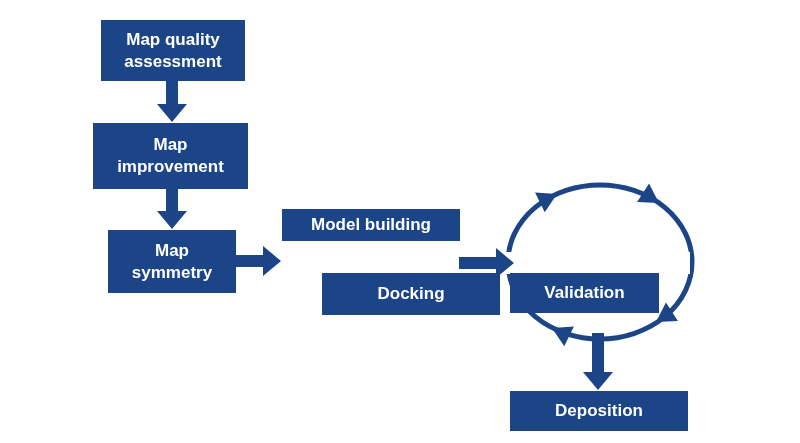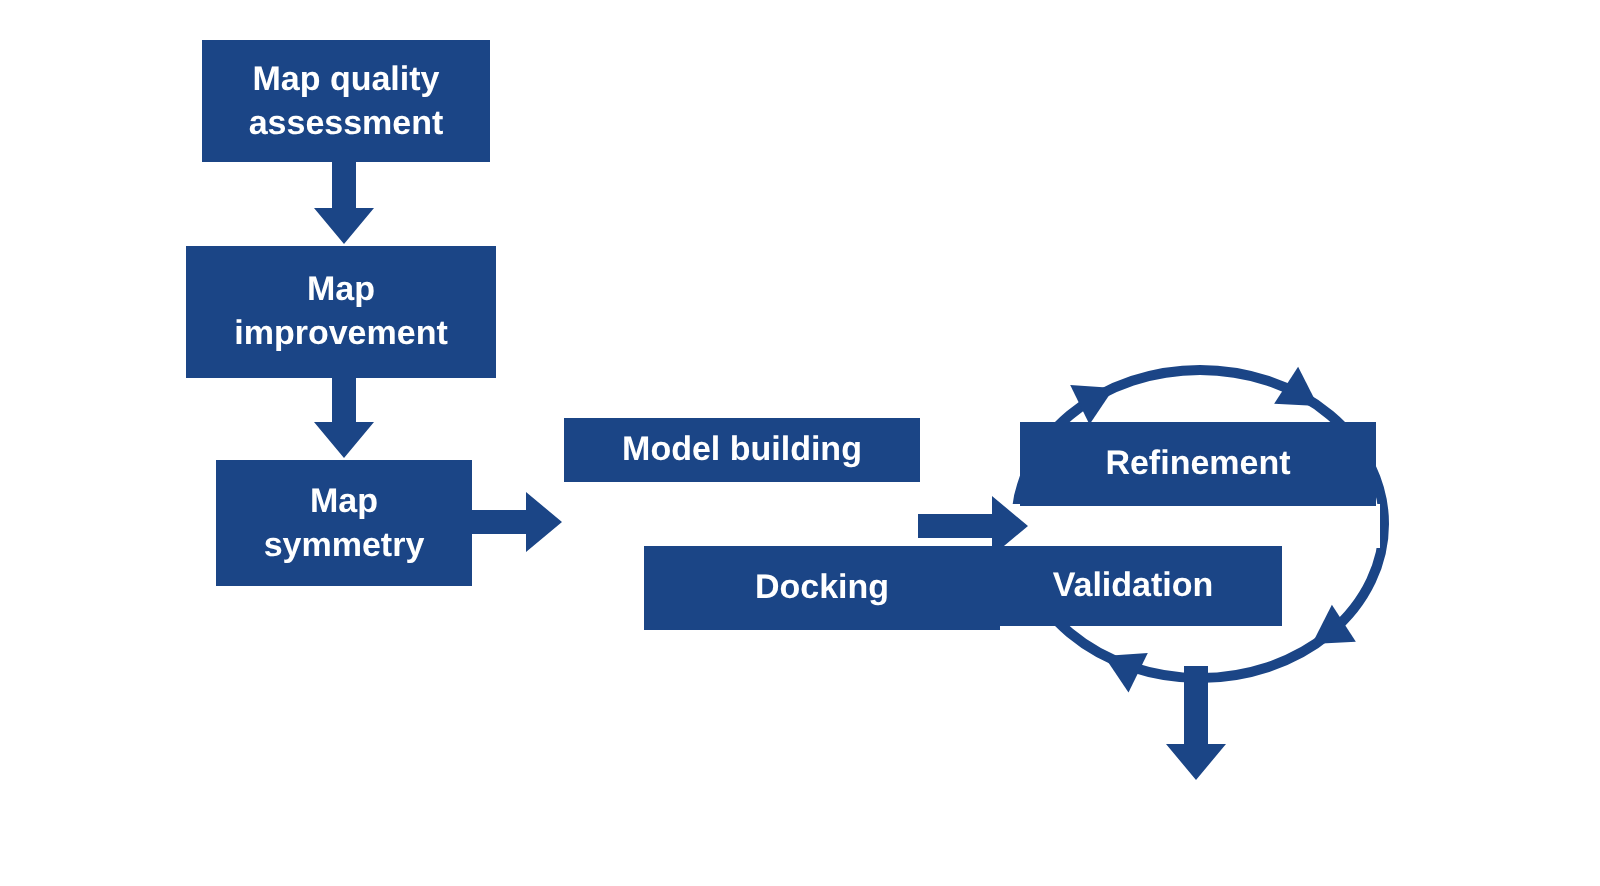--- a/index.html
+++ b/index.html
@@ -33,21 +33,21 @@
     line-height: 1.27;
     white-space: pre-line;
     z-index: 2;
   }
   #node-map-quality     { left:101px; top:20px;  width:144px; height:61px; }
   #node-map-improvement { left:93px;  top:123px; width:155px; height:66px; }
   #node-map-symmetry    { left:108px; top:230px; width:128px; height:63px; }
   #node-model-building  { left:282px; top:209px; width:178px; height:32px; }
   #node-docking         { left:282px; top:273px; width:178px; height:42px;margin-left:40px; }
   #node-refinement      { left:510px; top:211px; width:178px; height:42px; }
-  #node-validation      { left:492px; top:273px; width:149px; height:40px; }
+  #node-validation      { left:510px; top:273px; width:149px; height:40px; }
   #node-deposition      { left:510px; top:391px; width:178px; height:40px; }
 </style>
 </head>
 <body>
 
 <div class="stage">
 
   <svg class="connectors" width="800" height="443" viewBox="0 0 800 443" aria-hidden="true">
 
     <ellipse class="cycle-ring" cx="600" cy="262" rx="92" ry="77"></ellipse>
@@ -76,18 +76,18 @@
   <div class="node" id="node-map-improvement">Map
 improvement</div>
 
   <div class="node" id="node-map-symmetry">Map
 symmetry</div>
 
   <div class="node" id="node-model-building">Model building</div>
 
   <div class="node" id="node-docking">Docking</div>
 
-  <div class="node" id="node-refinement">Refinement</div>
 
   <div class="node" id="node-validation">Validation</div>
 
+  <div class="node" id="node-deposition">Deposition</div>
 
 </div>
 
 </body></html>

